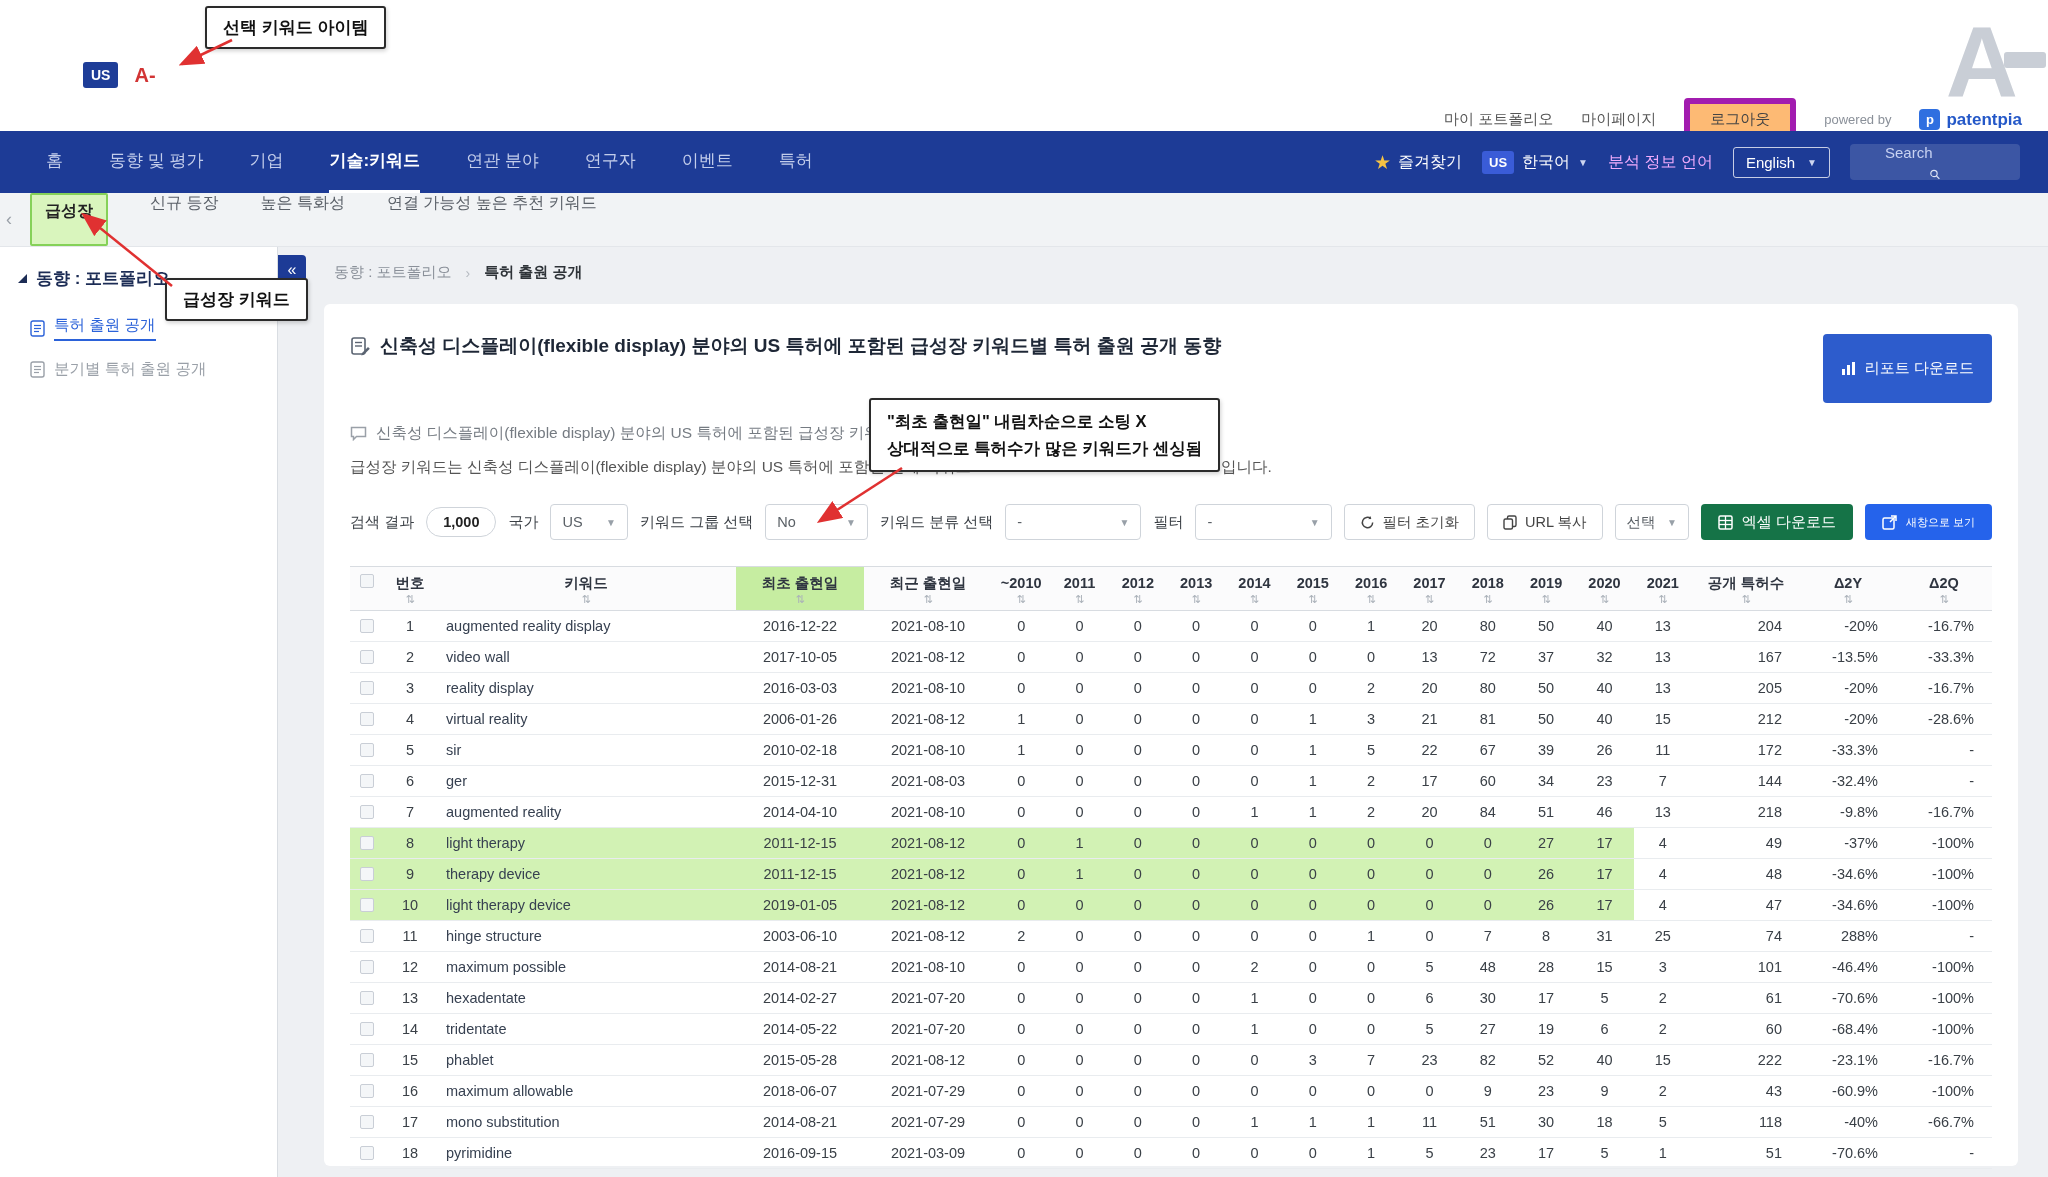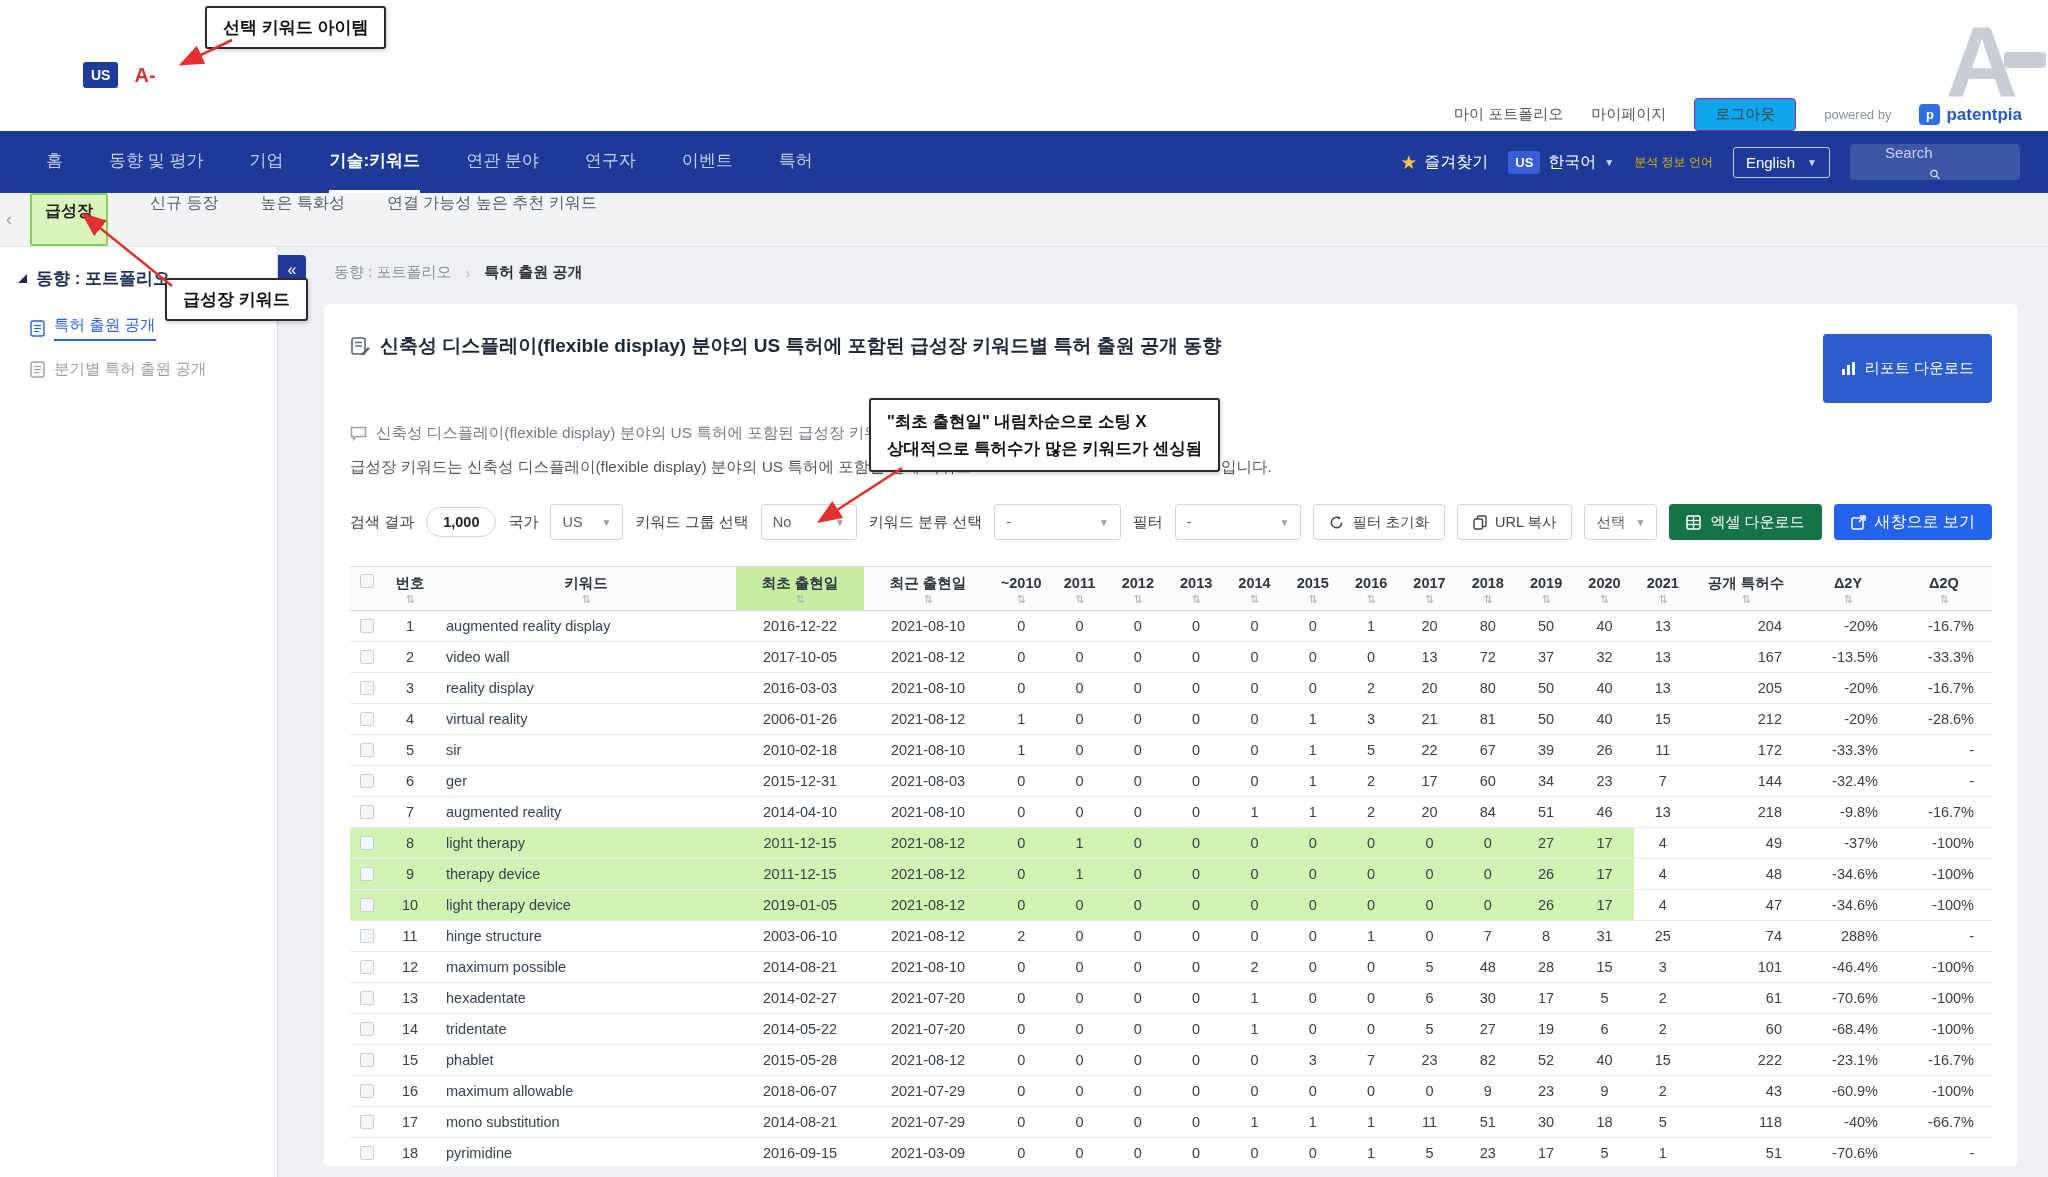--- a/index.html
+++ b/index.html
@@ -10,39 +10,39 @@
   
   .top-header{position:relative;height:131px;background:#fff;z-index:10;margin-left:48px;}
   .annot-box{position:absolute;background:#fff;border:2px solid #2b2b2b;border-radius:3px;padding:8px 16px;font-weight:bold;font-size:17px;color:#111;box-shadow:1px 2px 4px rgba(0,0,0,.18);z-index:65;white-space:nowrap;}
   .callout-selected{left:157px;top:6px;}
   .selected-kw{position:absolute;left:35px;top:62px;display:flex;align-items:center;gap:16px;z-index:20;}
   .kw-highlight{background:#d9f5bd;border:2px solid #85d158;padding:6px 12px;font-size:20px;font-weight:bold;color:#1c2c55;white-space:nowrap;}
   .us-badge{background:#1e3d98;color:#fff;font-size:14px;font-weight:bold;padding:5px 8px;border-radius:3px;}
   .grade{color:#d23434;font-weight:bold;font-size:20px;}
   .header-right{position:absolute;right:26px;top:98px;display:flex;align-items:center;gap:28px;font-size:15px;color:#555;z-index:3;}
   .hdr-link{color:#555;cursor:pointer;white-space:nowrap;}
-  .logout-btn{border:1px solid #a21caf;background:#0ea5e9;border-radius:4px;padding:6px 20px;font-size:15px;color:#444;cursor:pointer;}
+  .logout-btn{border:6px solid #a21caf;background:#fdba74;border-radius:4px;padding:6px 20px;font-size:15px;color:#444;cursor:pointer;}
   .powered{color:#8a9099;font-size:13px;}
   .brand-mark{display:flex;align-items:center;gap:6px;font-weight:bold;color:#2458c8;font-size:17px;}
   .brand-p{width:21px;height:21px;border-radius:4px;background:#2f6fe0;color:#fff;font-size:13px;font-weight:bold;display:flex;align-items:center;justify-content:center;}
   .watermark{position:absolute;right:30px;top:12px;font-size:100px;font-weight:bold;color:#c9ced6;line-height:1;z-index:1;}
   .watermark-dash{position:absolute;right:2px;top:52px;width:42px;height:16px;background:#c9ced6;border-radius:3px;z-index:1;}
 
   
   .main-nav{position:relative;height:62px;background:#1d3b96;display:flex;align-items:center;padding:0 28px;z-index:30;}
   .nav-items{display:flex;align-items:stretch;gap:46px;padding-left:18px;height:100%;}
   .nav-item{color:#c3cdeb;font-size:17px;cursor:pointer;display:flex;align-items:center;border-bottom:3px solid transparent;white-space:nowrap;}
   .nav-item.active{color:#fff;font-weight:bold;border-bottom-color:#fff;}
   .nav-right{margin-left:auto;display:flex;align-items:center;gap:20px;}
   .fav{color:#fff;font-size:16px;display:flex;gap:7px;align-items:center;cursor:pointer;white-space:nowrap;}
   .star{color:#f6c344;font-size:19px;}
   .nav-country{background:#3a5cd7;color:#fff;font-weight:bold;font-size:13px;padding:4px 7px;border-radius:3px;}
   .nav-lang{color:#fff;font-size:16px;display:flex;align-items:center;gap:8px;cursor:pointer;white-space:nowrap;}
   .caret{font-size:10px;color:#cdd5f0;}
-  .analysis-label{color:#eab308;font-size:12px;white-space:nowrap;}
+  .analysis-label{color:#f0abfc;font-size:16px;white-space:nowrap;}
   .lang-select{border:1px solid rgba(255,255,255,.75);border-radius:3px;color:#fff;font-size:15px;padding:6px 12px;display:flex;gap:12px;align-items:center;cursor:pointer;white-space:nowrap;}
   .nav-search{background:rgba(255,255,255,.14);border-radius:4px;height:36px;width:170px;display:flex;align-items:center;padding:0 12px;gap:8px;flex-direction:column;}
   .nav-search input{flex:1;background:transparent;border:none;outline:none;color:#eef1fb;font-size:15px;font-family:inherit;width:100px;}
   .nav-search input::placeholder{color:#c8d2f2;}
 
   
   .subnav{height:54px;background:#f1f3f5;border-bottom:1px solid #e3e6ea;display:flex;align-items:center;gap:44px;padding:0 30px;position:relative;z-index:5;}
   .subnav-chevron{position:absolute;left:6px;color:#9aa0a8;font-size:18px;}
   .subnav-item{color:#5a6068;font-size:16px;cursor:pointer;white-space:nowrap;}
   .subnav-item.active{background:#d9f5bd;border:2px solid #85d158;padding:6px 13px;font-weight:bold;color:#222;border-radius:2px;}
@@ -73,21 +73,21 @@
   .desc-gap{display:inline-block;width:250px;}
 
   .filter-row{display:flex;align-items:center;gap:12px;margin-top:26px;font-size:15px;color:#3a3f45;}
   .count-pill{border:1px solid #cfd4da;border-radius:16px;padding:6px 16px;font-weight:bold;font-size:14.5px;color:#222;}
   .flabel{white-space:nowrap;}
   .sel{height:36px;border:1px solid #cfd4da;border-radius:4px;background:#fff;display:flex;align-items:center;justify-content:space-between;padding:0 11px;color:#5a6066;font-size:14.5px;cursor:pointer;white-space:nowrap;}
   .caret2{color:#98a0a8;font-size:10px;margin-left:10px;}
   .w90{width:88px;} .w120{width:118px;} .w160{width:158px;} .w86{width:84px;}
   .btn-ghost{height:36px;border:1px solid #cfd4da;border-radius:4px;background:#fff;display:flex;align-items:center;gap:8px;padding:0 15px;font-size:14.5px;color:#444;cursor:pointer;white-space:nowrap;}
   .btn-green{height:36px;background:#157347;color:#fff;border:none;border-radius:4px;display:flex;align-items:center;gap:9px;padding:0 17px;font-size:15px;cursor:pointer;white-space:nowrap;}
-  .btn-blue{height:36px;background:#2563eb;color:#fff;border:none;border-radius:4px;display:flex;align-items:center;gap:9px;padding:0 17px;font-size:16px;cursor:pointer;white-space:nowrap;}
+  .btn-blue{height:36px;background:#2563eb;color:#fff;border:none;border-radius:4px;display:flex;align-items:center;gap:9px;padding:0 17px;font-size:11px;cursor:pointer;white-space:nowrap;}
   .push-right{margin-left:auto;}
 
   .kw-table{width:100%;border-collapse:collapse;margin-top:26px;table-layout:fixed;}
   .kw-table th{border-top:1px solid #d8dce1;border-bottom:1px solid #d8dce1;background:#fbfbfc;padding:7px 4px 5px;font-size:14.5px;color:#2f3540;font-weight:bold;text-align:center;vertical-align:top;line-height:1.25;cursor:pointer;margin-top:39px;}
   .sort{display:block;font-size:11px;color:#aab1b9;font-weight:normal;margin-top:2px;line-height:1;}
   .kw-table td{border-bottom:1px solid #e9ecef;padding:5px 6px;font-size:14.5px;color:#3a4047;text-align:center;height:31px;}
   th.col-check{width:34px;} th.col-no{width:52px;} th.col-kw{width:300px;}
   th.col-date{width:128px;} th.col-total{width:108px;} th.col-delta{width:96px;}
   td.col-kw{text-align:left;padding-left:10px;color:#374151;}
   td.col-total,td.col-delta{text-align:right;padding-right:18px;}

